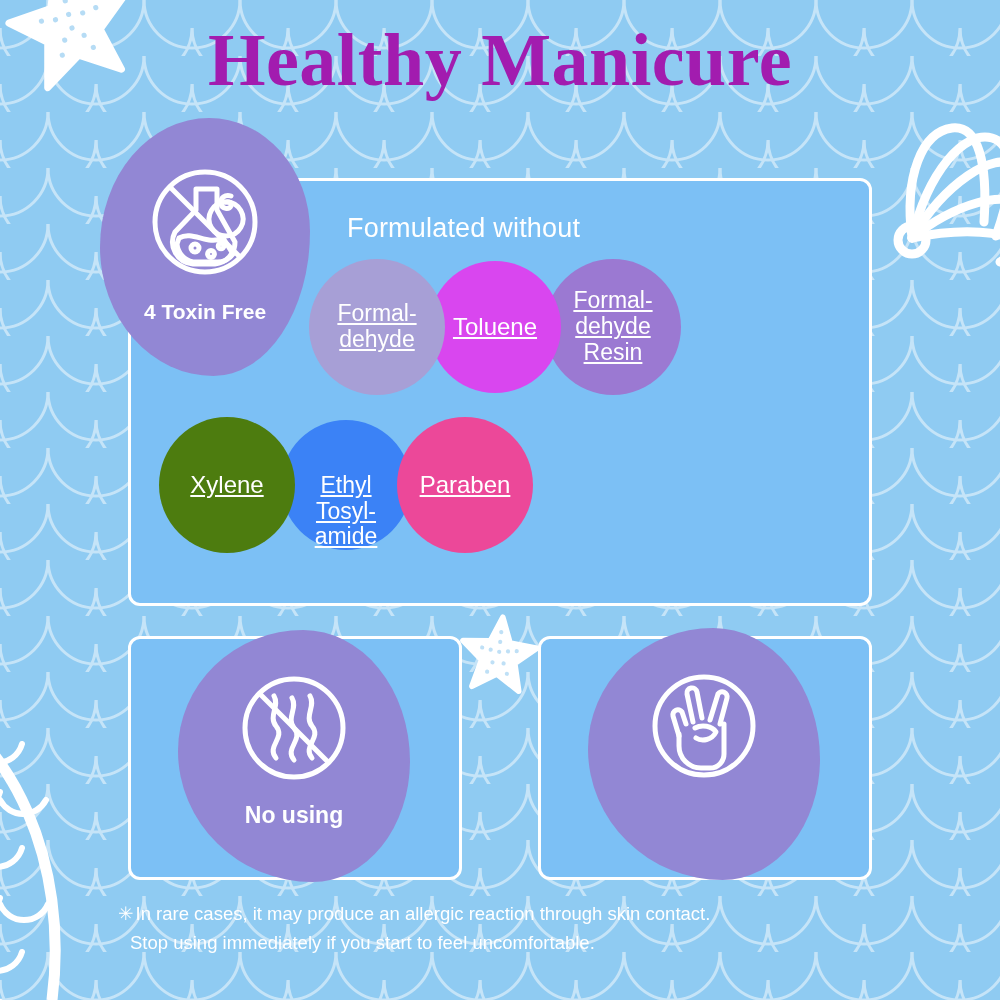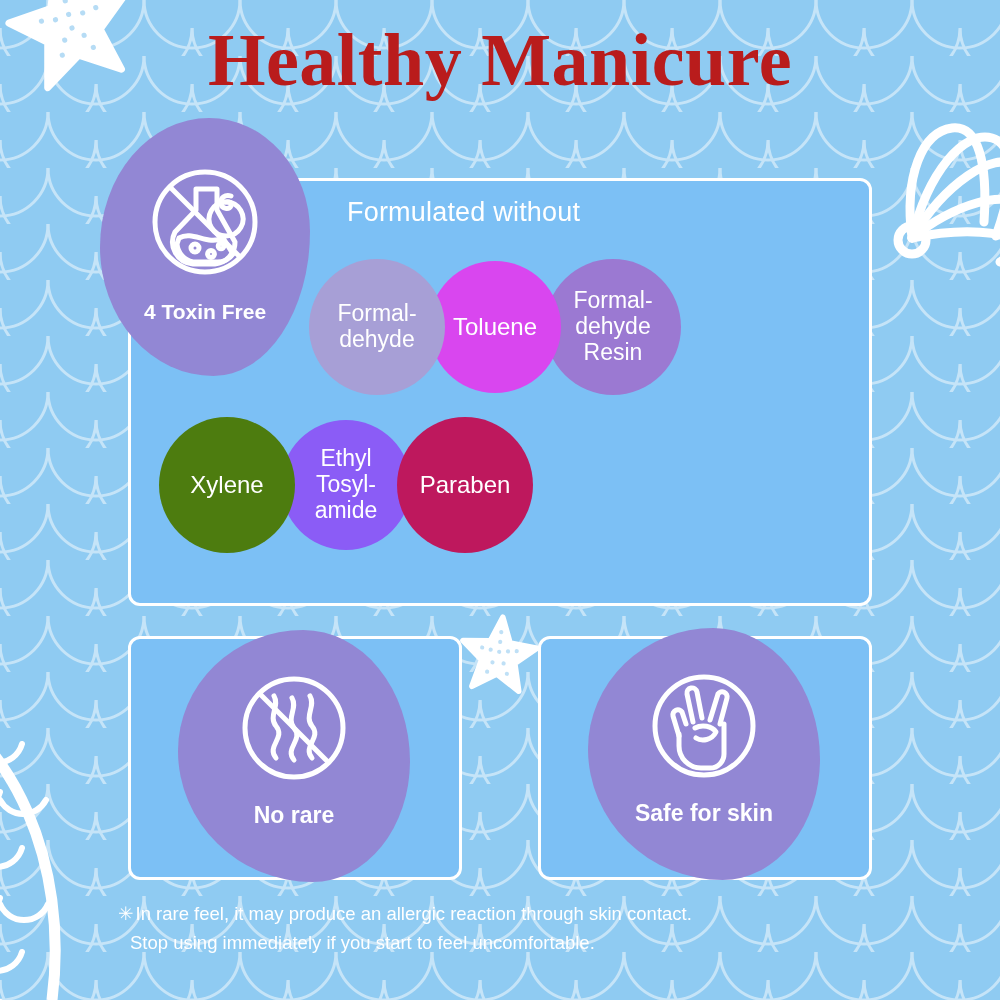--- a/index.html
+++ b/index.html
@@ -21,53 +21,54 @@
   }
 
   
   .page-title{
     position:absolute; top:18px; left:0; width:100%;
     text-align:center;
     font-family:"Liberation Serif", serif;
     font-weight:bold;
     font-size:74px;
     letter-spacing:.5px;
-    color:#b91c1c;
+    color:#a21caf;
     z-index:5;
   }
 
   
   .main-card{
     position:absolute;
     left:128px; top:178px;
     width:744px; height:428px;
     background:#7cc0f5;
     border:3px solid #ffffff;
     border-radius:12px;
     z-index:3;
   }
   .card-heading{
-    position:absolute; left:216px; top:16px;
+    position:absolute; left:216px; top:32px;
     font-size:27px; color:#ffffff;
     letter-spacing:.2px;
   }
 
   
   .bubble-row{
     position:absolute; left:0; width:100%;
     display:flex; align-items:center;
   }
   .bubble{
     border-radius:50%;
     display:flex; align-items:center; justify-content:center;
     text-align:center;
     color:#ffffff;
     line-height:1.12;
     flex:0 0 auto;
     position:relative;
+    text-decoration:underline;
   }
   .bubble span{ padding:0 4px; display:block; }
 
   
   .toxin-blob{
     position:absolute;
     left:100px; top:118px;
     width:210px; height:258px;
     background:#9287d4;
     border-radius:52% 48% 46% 54% / 50% 44% 56% 50%;
@@ -227,24 +228,24 @@
         <span>Toluene</span>
       </div>
       <div class="bubble" style="width: 136px; height: 136px; font-size: 23px; background: rgb(155, 121, 210); margin-left: -16px; z-index: 2;">
         <span>Formal-<br>dehyde<br>Resin</span>
       </div>
     </div>
   <div class="bubble-row" id="row2" style="top: 236px; padding-left: 42px;">
       <div class="bubble" style="width: 136px; height: 136px; font-size: 24px; background: #4d7c0f; margin-left: -14px; z-index: 11;">
         <span>Xylene</span>
       </div>
-      <div class="bubble" style="width: 130px; height: 130px; font-size: 23px; background: #8b5cf6; margin-left: -14px; z-index: 4;">
+      <div class="bubble" style="width: 130px; height: 130px; font-size: 23px; background: #3b82f6; margin-left: -14px; z-index: 4; align-items: flex-end;">
         <span>Ethyl<br>Tosyl-<br>amide</span>
       </div>
-      <div class="bubble" style="width: 136px; height: 136px; font-size: 24px; background: #be185d; margin-left: -14px; z-index: 11;">
+      <div class="bubble" style="width: 136px; height: 136px; font-size: 24px; background: #ec4899; margin-left: -14px; z-index: 11;">
         <span>Paraben</span>
       </div>
     </div>
 </section>
 
 <div class="toxin-blob">
   <svg class="toxin-icon" width="128" height="128" viewBox="0 0 128 128" fill="none" stroke="#ffffff" stroke-width="5" stroke-linecap="round" stroke-linejoin="round">
     <circle cx="64" cy="60" r="50"></circle>
     <line x1="29" y1="25" x2="99" y2="95"></line>
     <path d="M 55 27 L 76 27 L 76 48 L 94 80 A 22 22 0 0 1 74 102 L 52 102 A 22 22 0 0 1 34 70 L 55 48 Z"></path>
@@ -260,32 +261,31 @@
 
 <section class="feature-card" id="card-no-odor"></section>
 <div class="feature-blob" id="blob-no-odor">
   <svg class="feature-icon" width="128" height="128" viewBox="0 0 128 128" fill="none" stroke="#ffffff" stroke-width="5" stroke-linecap="round" stroke-linejoin="round">
     <circle cx="64" cy="64" r="49"></circle>
     <line x1="30" y1="30" x2="98" y2="98"></line>
     <path d="M 46 94 C 36 82 56 74 46 62 C 38 52 50 42 44 32"></path>
     <path d="M 64 96 C 54 84 74 76 64 64 C 56 54 68 44 62 34"></path>
     <path d="M 82 94 C 72 82 92 74 82 62 C 74 52 86 42 80 32"></path>
   </svg>
-  <div class="feature-label">No rare</div>
+  <div class="feature-label">No using</div>
 </div>
 
 <section class="feature-card" id="card-safe-skin"></section>
 <div class="feature-blob" id="blob-safe-skin">
   <svg class="feature-icon" width="128" height="128" viewBox="0 0 128 128" fill="none" stroke="#ffffff" stroke-width="5" stroke-linecap="round" stroke-linejoin="round">
     <circle cx="64" cy="64" r="49"></circle>
     <path d="M 53 60 L 47 32 a 5 5 0 0 1 10 -2 L 62 56"></path>
     <path d="M 70 58 L 78 32 a 5 5 0 0 1 9 4 L 80 62"></path>
     <path d="M 46 62 L 42 50 a 5 5 0 0 0 -9 4 L 39 74"></path>
     <path d="M 39 72 L 39 84 a 22 22 0 0 0 22 22 L 70 106 a 14 14 0 0 0 14 -14 L 84 62"></path>
     <path d="M 55 66 C 62 62 72 64 76 70 C 72 78 62 80 56 76"></path>
   </svg>
-  <div class="feature-label">Safe for skin</div>
 </div>
 
 <p class="footnote">
-  <span class="star">✳</span><span>In rare feel, it may produce an allergic reaction through skin contact.</span>
+  <span class="star">✳</span><span>In rare cases, it may produce an allergic reaction through skin contact.</span>
   <span class="line2">Stop using immediately if you start to feel uncomfortable.</span>
 </p>
 
 </body></html>

